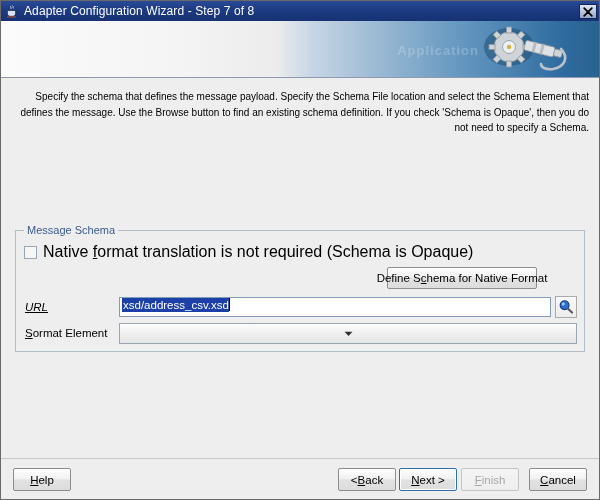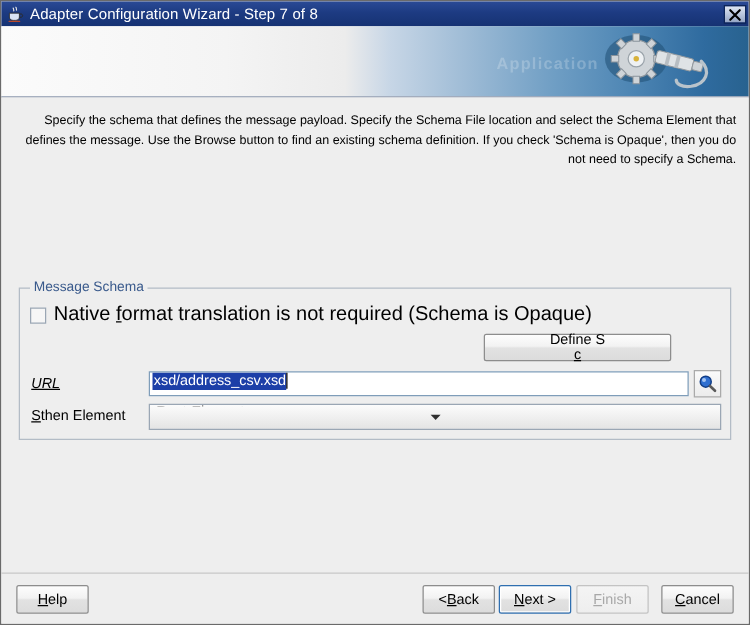--- a/index.html
+++ b/index.html
@@ -188,21 +188,20 @@
     border: 1px solid #2f6fb0;
     box-shadow: inset 0 0 0 1px #ffffff;
   }
 
   .define-btn {
     position: absolute;
     left: 371px;
     top: 36px;
     width: 150px;
     height: 22px;
-    flex-direction: column;
   }
 
   .field-label {
     position: absolute;
     font-size: 11.5px;
     color: #000000;
   }
   .label-url   { left: 9px;  top: 70px; font-style: italic; }
   .label-elem  { left: 9px;  top: 96px; }
 
@@ -356,38 +355,39 @@
       <div class="group-legend">Message Schema</div>
 
       <label class="checkrow">
         <span class="checkbox"></span>
         <span class="checklabel"><span>Native </span><span class="mn">f</span><span>ormat translation is not required (Schema is Opaque)</span></span>
       </label>
 
       <button class="btn define-btn">
           <span>Define S</span>
           <span class="mn">c</span>
+          <span>hema for Native Format</span>
         </button>
 
       <div class="field-label label-url"><span class="mn">URL</span></div>
 
       <div class="text-input">
         <span class="sel-text">xsd/address_csv.xsd</span>
         <span class="caret"></span>
       </div>
 
       <span class="browse-btn">
         <svg width="16" height="16" viewBox="0 0 16 16">
           <circle cx="6.6" cy="6.3" r="4.4" fill="#2f6fd0" stroke="#123e87" stroke-width="1.2"></circle>
           <circle cx="5.2" cy="4.9" r="1.6" fill="#b9d4f7" opacity="0.85"></circle>
           <path d="M10 9.8 L14 13.6" stroke="#5a5a5a" stroke-width="2.1" stroke-linecap="round"></path>
         </svg>
       </span>
 
-      <div class="field-label label-elem"><span class="mn">S</span><span>then Element</span></div>
+      <div class="field-label label-elem"><span class="mn">S</span><span>ormat Element</span></div>
 
       <div class="combo">
         <span class="combo-value">Root-Element</span>
         <span class="combo-arrow">
           <svg width="9" height="6" viewBox="0 0 9 6">
               <path d="M0.5 0.8 L4.5 5 L8.5 0.8 Z" fill="#303030"></path>
             </svg>
         </span>
       </div>
     </div>

